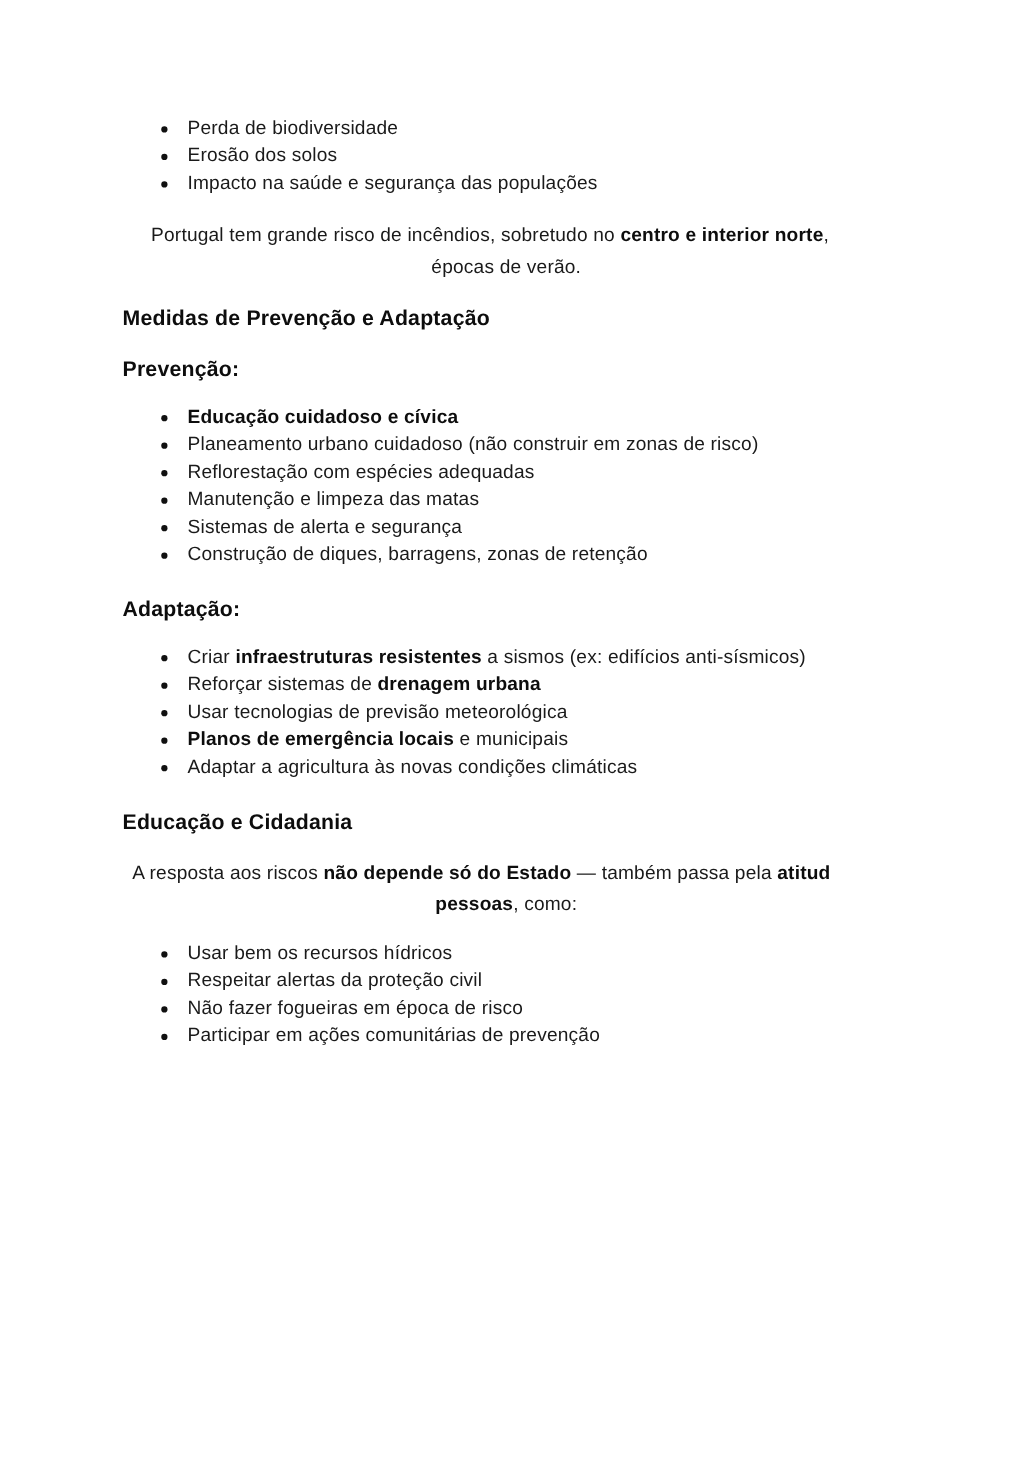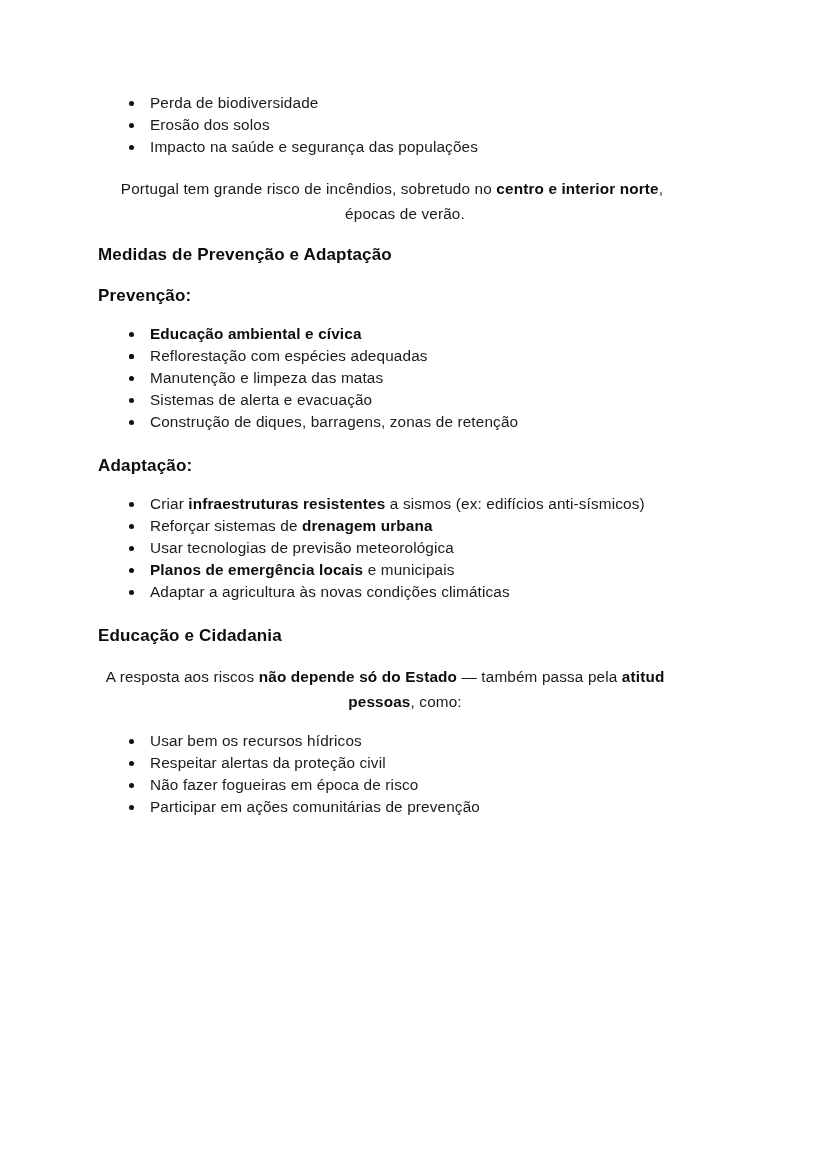--- a/index.html
+++ b/index.html
@@ -112,33 +112,33 @@
     <div class="heading">Medidas de Prevenção e Adaptação</div>
 
     <div class="gap-head-to-head"></div>
 
     <div class="heading">Prevenção:</div>
 
     <div class="gap-head-to-list"></div>
 
     <ul class="bullets">
       <li>
-        <span class="dot"></span><b>Educação ambiental e cívica</b><span></span>
+        <span class="dot"></span><b>Educação cuidadoso e cívica</b><span></span>
       </li>
       <li>
-        <span class="dot"></span><b></b>
+        <span class="dot"></span><b></b><span>Planeamento urbano cuidadoso (não construir em zonas de risco)</span>
       </li>
       <li>
         <span class="dot"></span><b></b><span>Reflorestação com espécies adequadas</span>
       </li>
       <li>
         <span class="dot"></span><b></b><span>Manutenção e limpeza das matas</span>
       </li>
       <li>
-        <span class="dot"></span><b></b><span>Sistemas de alerta e evacuação</span>
+        <span class="dot"></span><b></b><span>Sistemas de alerta e segurança</span>
       </li>
       <li>
         <span class="dot"></span><b></b><span>Construção de diques, barragens, zonas de retenção</span>
       </li>
     </ul>
 
     <div class="gap-list-to-head"></div>
 
     <div class="heading">Adaptação:</div>
 

